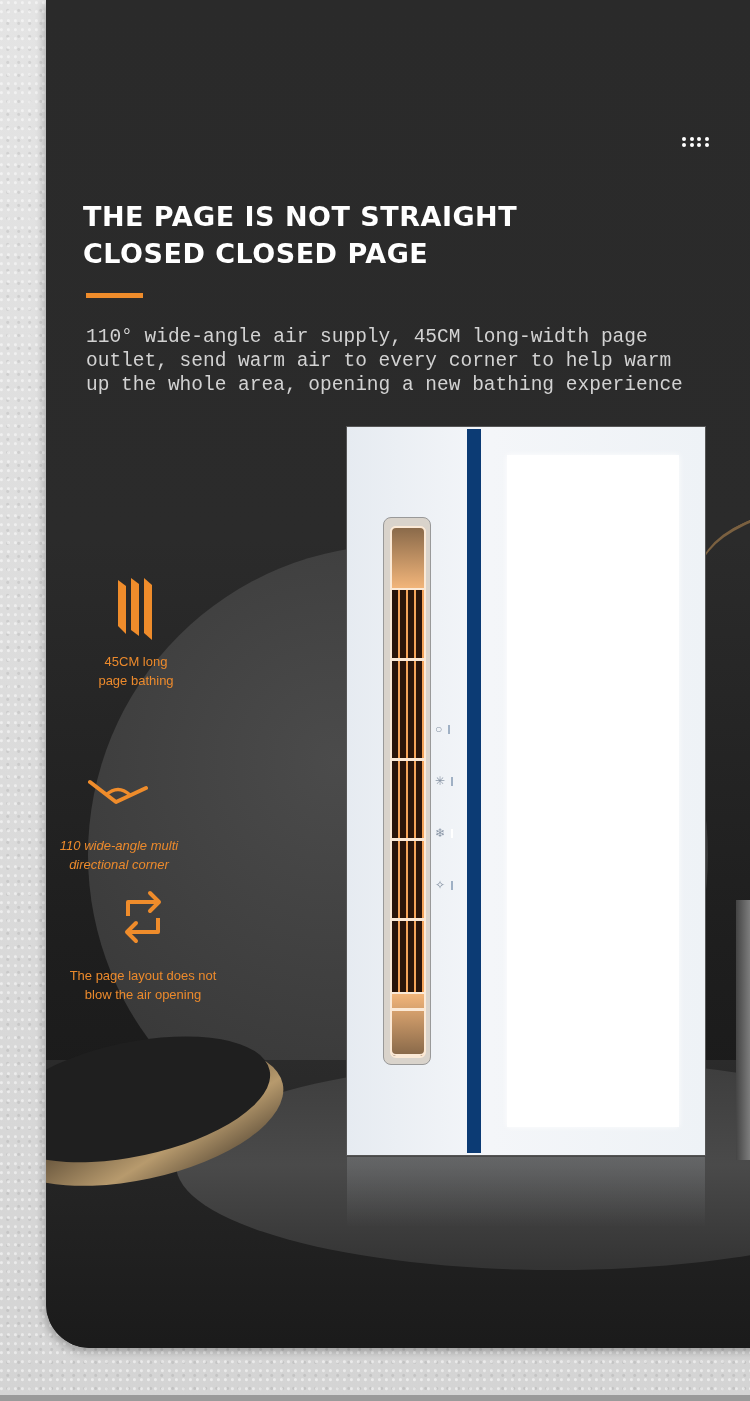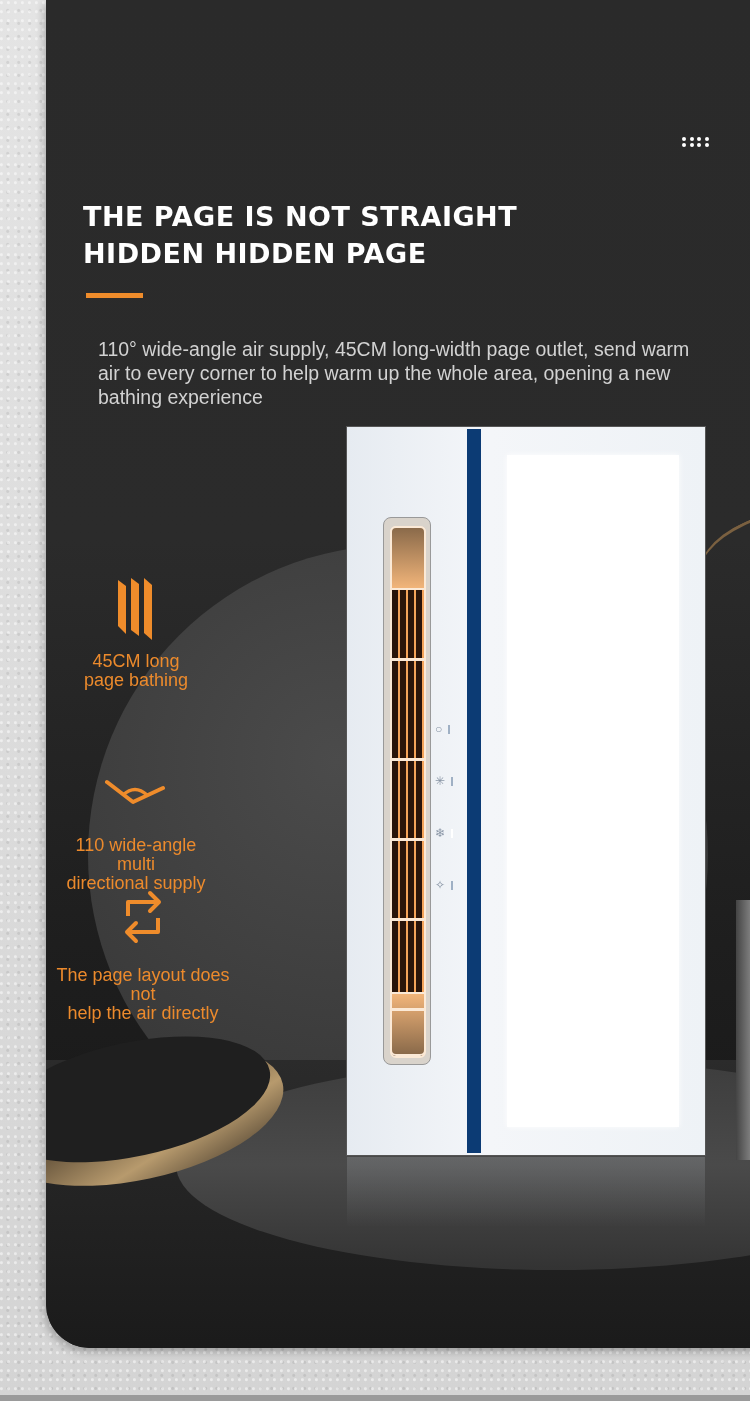--- a/index.html
+++ b/index.html
@@ -53,24 +53,24 @@
   .dots { position:absolute; left:682px; top:137px; display:grid; grid-template-columns:repeat(4,6px); gap:2px 1.5px; }
   .dots span { width:4px; height:4px; border-radius:50%; background:#fff; display:block; }
   .title {
     position:absolute; left:83px; top:198px; margin:0;
     color:#fff; font-weight:900; font-size:27px; line-height:37px; letter-spacing:0.5px;
     font-family: "DejaVu Sans", sans-serif;
   }
   .title span { display:block; }
   .accent-bar { position:absolute; left:86px; top:293px; width:57px; height:5px; background:#ef8c2b; }
   .desc {
-    position:absolute; left:82px; top:321px; width:610px; margin:16px;
-    color:#d2d2d2; font-size:19.5px; line-height:24px;
-  }
-  .feature { position:absolute; text-align:center; color:#ec8a2c; font-size:18px; line-height:19px; }
+    position:absolute; left:82px; top:321px; width:610px; margin:4px;
+    color:#d2d2d2; font-size:19.5px; line-height:24px;font-family:Liberation Mono, monospace;
+  }
+  .feature { position:absolute; text-align:center; color:#ec8a2c; font-size:13px; line-height:19px; }
   .feature .icon { display:block; margin:0 auto 10px; }
   .product {
     position:absolute; left:347px; top:427px; width:358px; height:728px;
     background: linear-gradient(90deg,#e6ebf1,#f4f6f9 40%,#eef2f6);
     box-shadow: 0 0 0 1px #555;
   }
   .product .blue-strip { position:absolute; left:120px; top:2px; width:14px; height:724px; background:#0c3b74; }
   .product .light-panel {
     position:absolute; left:160px; top:28px; width:172px; height:672px; background:#fff;
     box-shadow: 0 0 6px rgba(255,255,255,0.9);
@@ -117,58 +117,58 @@
     <span></span>
     <span></span>
   <span></span>
     <span></span>
     <span></span>
     <span></span>
 </div>
 
 <h1 class="title">
   <span>THE PAGE IS NOT STRAIGHT</span>
-  <span>HIDDEN HIDDEN PAGE</span>
+  <span>CLOSED CLOSED PAGE</span>
 </h1>
 <div class="accent-bar"></div>
 <p class="desc">110° wide-angle air supply, 45CM long-width page outlet, send warm air to every corner to help warm up the whole area, opening a new bathing experience</p>
 
 <div class="feature" style="left:80px; top:578px; width:112px;">
   <svg class="icon" width="44" height="64" viewBox="0 0 44 64">
     <polygon points="4,2 12,8 12,56 4,48" fill="#ef8c2b"></polygon>
     <polygon points="17,0 25,6 25,58 17,52" fill="#ef8c2b"></polygon>
     <polygon points="30,0 38,7 38,62 30,55" fill="#ef8c2b"></polygon>
   </svg>
   <div>
     <div>45CM long</div>
     <div>page bathing</div>
   </div>
 </div>
 
-<div class="feature" style="left:58px; top:778px; width:156px;">
+<div class="feature" style="left:41px; top:778px; width:156px;font-style:italic;">
   <svg class="icon" width="62" height="30" viewBox="0 0 62 30" style="margin-bottom:28px">
     <polyline points="2,4 28,24 58,10" fill="none" stroke="#ef8c2b" stroke-width="4" stroke-linecap="round" stroke-linejoin="round"></polyline>
     <path d="M18,17 Q30,6 42,17" fill="none" stroke="#ef8c2b" stroke-width="3.5"></path>
   </svg>
   <div>
     <div>110 wide-angle multi</div>
-    <div>directional supply</div>
+    <div>directional corner</div>
   </div>
 </div>
 
 <div class="feature" style="left:50px; top:890px; width:186px;">
   <svg class="icon" width="42" height="54" viewBox="0 0 42 54" style="margin-bottom:22px">
     <polyline points="6,26 6,12 36,12" fill="none" stroke="#ef8c2b" stroke-width="4" stroke-linejoin="round"></polyline>
     <polyline points="28,3 37,12 28,21" fill="none" stroke="#ef8c2b" stroke-width="4" stroke-linecap="round" stroke-linejoin="round"></polyline>
     <polyline points="36,28 36,42 6,42" fill="none" stroke="#ef8c2b" stroke-width="4" stroke-linejoin="round"></polyline>
     <polyline points="14,33 5,42 14,51" fill="none" stroke="#ef8c2b" stroke-width="4" stroke-linecap="round" stroke-linejoin="round"></polyline>
   </svg>
   <div>
     <div>The page layout does not</div>
-    <div>help the air directly</div>
+    <div>blow the air opening</div>
   </div>
 </div>
 
 <div class="product">
   <div class="vent">
     <div class="inner"></div>
     <div class="cap-top"></div>
     <div class="cap-bot"></div>
     <div class="bar" style="top:140px"></div>
     <div class="bar" style="top:240px"></div>

